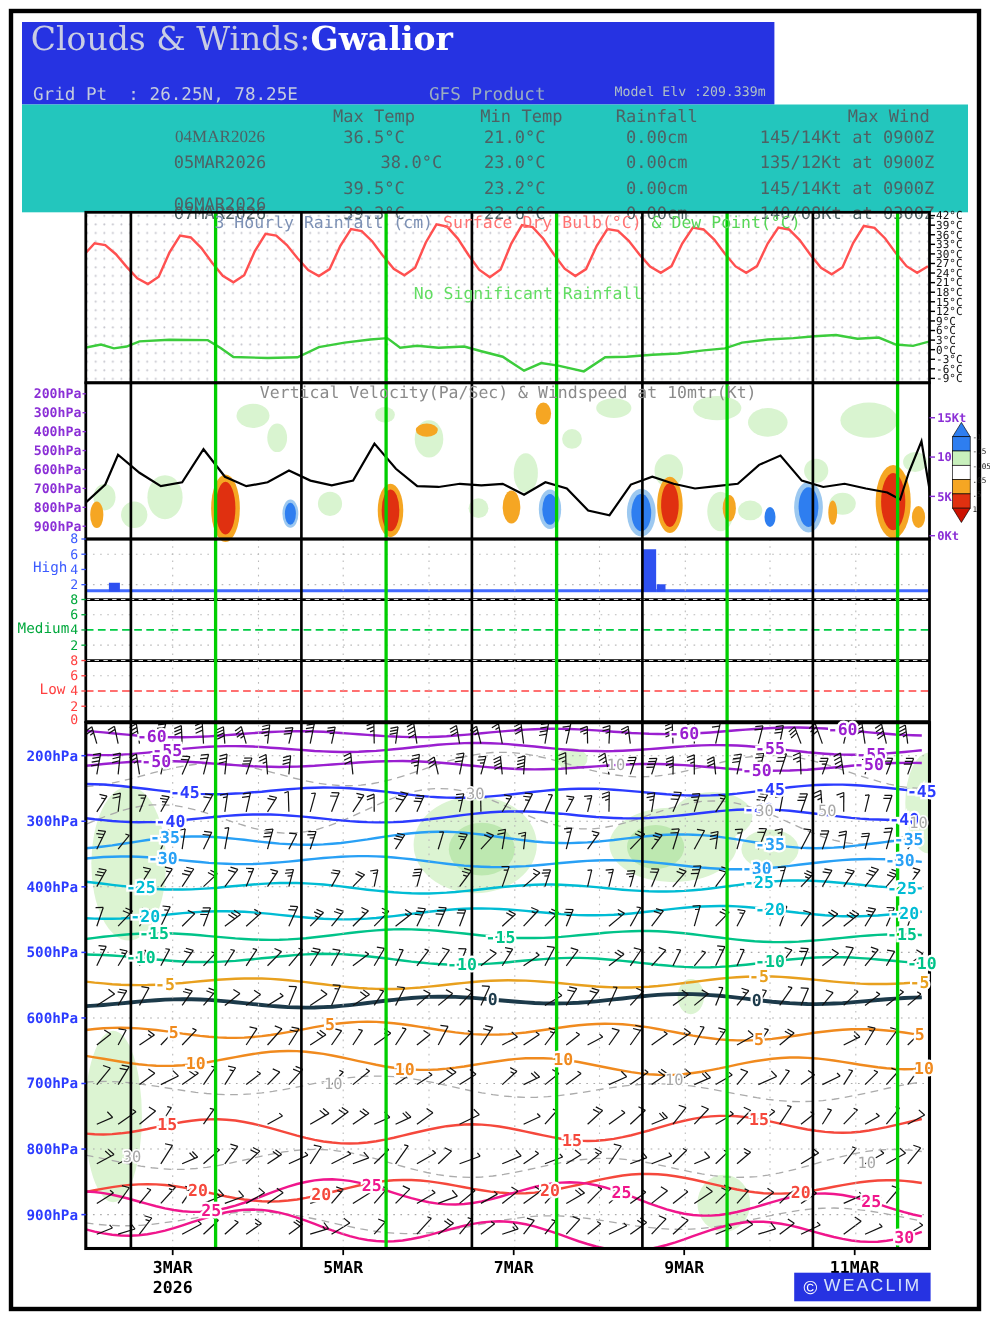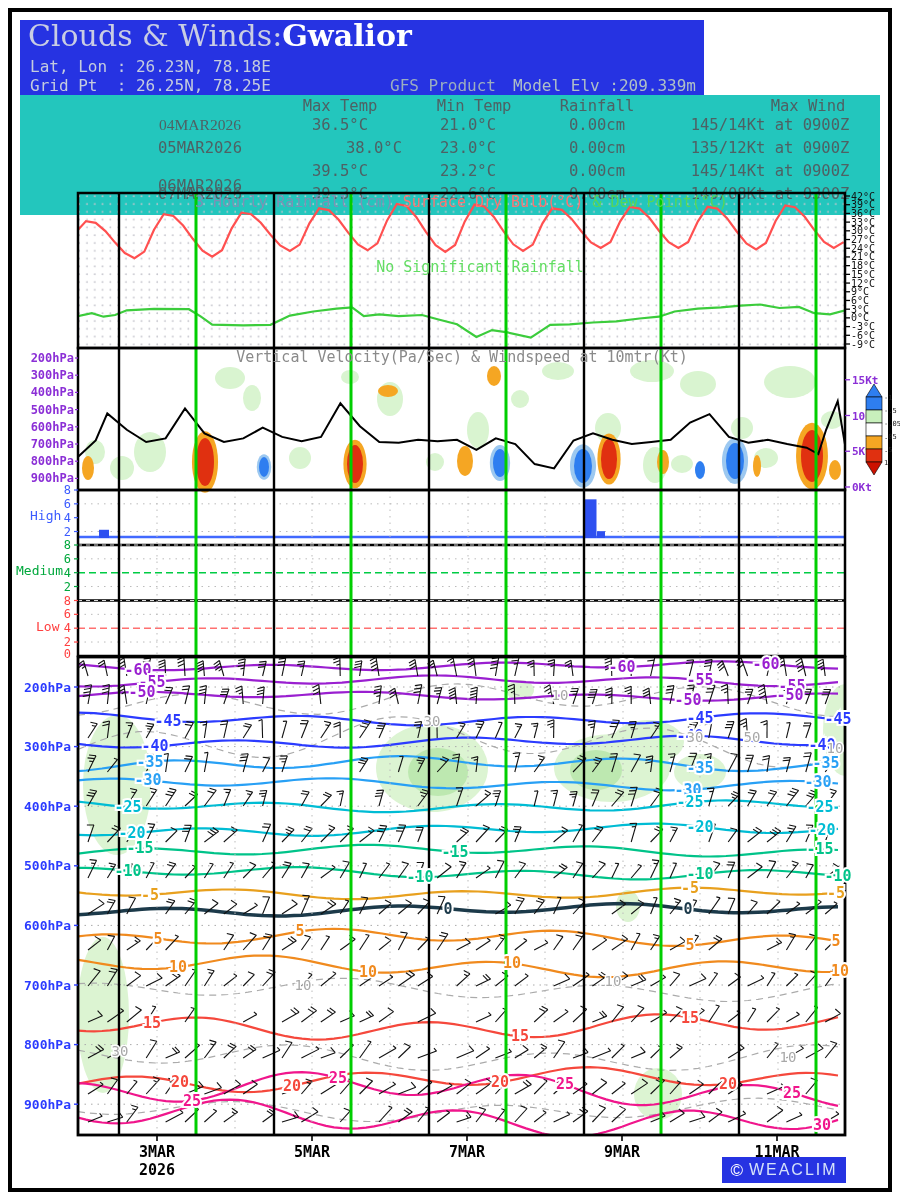--- a/index.html
+++ b/index.html
@@ -6,37 +6,36 @@
   body{width:900px;height:1200px;position:relative;overflow:hidden;
        font-family:"Liberation Sans",sans-serif;}
   .frame{position:absolute;left:8px;top:8px;width:876px;height:1176px;border:4px solid #000;}
   .hdr{position:absolute;left:20px;top:20px;width:684px;height:75px;background:#2633E2;}
   .hdr .t1{position:absolute;left:8px;top:-2px;font-family:"DejaVu Serif",serif;font-size:30px;color:#C9CDE3;white-space:pre;}
   .hdr .t1 b{color:#FFFFFF;}
   .hdr .ic{position:absolute;right:10px;top:2px;font-family:"DejaVu Sans Mono",monospace;font-size:25px;color:#EDF1F8;}
   .hdr .r2{position:absolute;left:10px;top:37px;font-family:"DejaVu Sans Mono",monospace;font-size:16px;color:#C4CCDE;white-space:pre;}
   .hdr .r3{position:absolute;left:10px;top:56px;font-family:"DejaVu Sans Mono",monospace;font-size:16px;color:#C4CCDE;white-space:pre;}
   .hdr .gfs{position:absolute;left:370px;top:56px;font-family:"DejaVu Sans Mono",monospace;font-size:16px;color:#9BAEc0;color:#9BAEC0;}
-  .hdr .elv{position:absolute;right:8px;top:56px;font-family:"DejaVu Sans Mono",monospace;font-size:16px;color:#AFC0C6;}
-  .tbl{position:absolute;left:20px;top:95px;width:860px;height:120px;background:#23C6BD;}
+  .hdr .elv{position:absolute;right:8px;top:56px;font-family:"DejaVu Sans Mono",monospace;font-size:12px;color:#AFC0C6;}
+  .tbl{position:absolute;left:20px;top:95px;width:860px;height:98px;background:#23C6BD;}
   .tbl span{position:absolute;transform:translateX(-50%);font-family:"DejaVu Sans Mono",monospace;font-size:15.5px;color:#4E6164;white-space:pre;}
   svg{position:absolute;left:0;top:0;}
   svg text{font-family:"DejaVu Sans Mono",monospace;}
   .badge{position:absolute;left:722px;top:1157px;width:124px;height:26px;background:#2633E2;display:flex;align-items:center;justify-content:center;gap:6px;}
   .badge .cc{color:#FFFFFF;font-size:17px;line-height:1;}
   .badge .brand{color:#D5E2FA;font-family:"Liberation Sans",sans-serif;font-size:16px;letter-spacing:2px;}
 </style>
 </head>
 <body>
 
 <div class="frame"></div>
 
 <div class="hdr">
   <div class="t1"><span>Clouds &amp; Winds:</span><b>Gwalior</b></div>
-  <div class="r2">Lat, Lon : 26.23N, 78.18E</div>
   <div class="r3">Grid Pt  : 26.25N, 78.25E</div>
   <div class="gfs">GFS Product</div>
   <div class="elv">Model Elv :209.339m</div>
 </div>
 
 <div class="tbl" id="tbl">
     <span style="left: 320px; top: 2px;">Max Temp</span>
     <span style="left: 448px; top: 2px; padding-left: 12px;">Min Temp</span>
     <span style="left: 577px; top: 2px;">Rainfall</span>
     <span style="left: 788px; top: 2px;">Max Wind</span>

